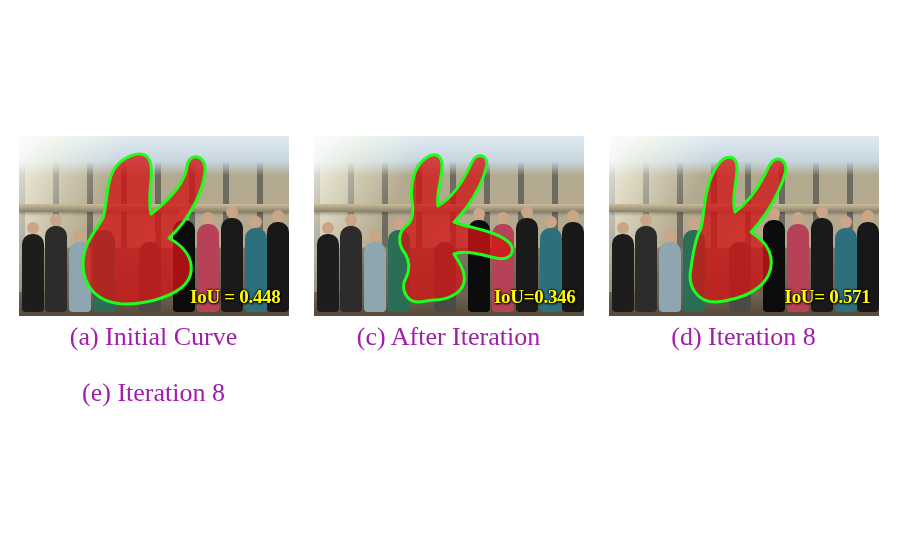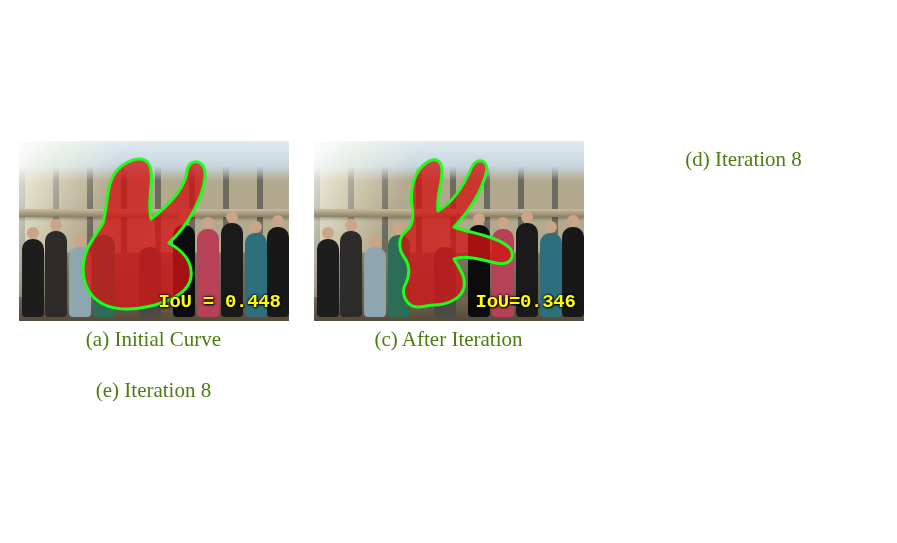--- a/index.html
+++ b/index.html
@@ -129,21 +129,21 @@
       stroke: #1cff1c;
       stroke-width: 3;
       stroke-linejoin: round;
     }
 
     
     .iou {
       position: absolute;
       right: 8px;
       bottom: 8px;
-      font-family: Liberation Mono, monospace;
+      font-family: Liberation Serif, serif;
       font-weight: 700;
       font-size: 19px;
       color: #ffff00;
       text-shadow:
         0 0 2px #000,
         0 0 3px #000,
         1px 1px 2px #000;
       letter-spacing: -0.3px;
     }
 
@@ -203,22 +203,22 @@
     
     .flow .bg1 { left: 6%;  top: 55%; width: 50px; height: 60px; background: radial-gradient(circle,#41e0e6 0%, rgba(65,224,230,0) 70%); }
     .flow .bg2 { left: 18%; top: 40%; width: 40px; height: 70px; background: radial-gradient(circle,#71e887 0%, rgba(113,232,135,0) 70%); }
     .flow .bg3 { left: 66%; top: 46%; width: 50px; height: 72px; background: radial-gradient(circle,#f29ad1 0%, rgba(242,154,209,0) 70%); }
     .flow .bg4 { left: 82%; top: 48%; width: 44px; height: 66px; background: radial-gradient(circle,#f6bcd2 0%, rgba(246,188,210,0) 70%); }
     .flow .bg5 { left: 30%; top: 58%; width: 34px; height: 50px; background: radial-gradient(circle,#9ae9c2 0%, rgba(154,233,194,0) 70%); }
 
     
     .caption {
       margin-top: 6px;
-      font-size: 21px;
-      color: #4d7c0f;
+      font-size: 26px;
+      color: #a21caf;
       text-align: center;
       white-space: nowrap;
     }
 
     
     .watermark {
       position: absolute;
       font-family: Arial, sans-serif;
       font-size: 11px;
       color: #bbbbbb;
@@ -313,20 +313,55 @@
               C 114 164 110 166 104 166
               Z"></path>
           </svg>
         </div>
         <div class="iou">IoU=0.346</div>
       </div>
       <div class="caption">(c) After Iteration</div>
     </div>
 
     <div class="cell">
+      <div class="panel street">
+        <div class="ground"></div>
+        <div class="crowd">
+          <div class="person p1"></div>
+            <div class="person p2"></div>
+            <div class="person p3"></div>
+          <div class="person p4"></div>
+            <div class="person p10"></div>
+            <div class="person p5"></div>
+          <div class="person p6"></div>
+            <div class="person p7"></div>
+            <div class="person p8"></div>
+          <div class="person p9"></div>
+        </div>
+        <div class="dancer">
+
+          <svg viewBox="0 0 270 180">
+            <path class="body" d="
+              M 106 166
+              C  88 166  78 150  82 132
+              C  84 118  86 104  92  92
+              C  96  76  94  52 108  30
+              C 116  18 128  18 128  32
+              C 128  48 122  60 126  76
+              C 140  66 152  48 160  30
+              C 166  18 180  22 176  38
+              C 170  58 156  82 142  96
+              C 154 104 164 114 162 130
+              C 160 148 142 158 128 162
+              C 120 164 114 166 106 166
+              Z"></path>
+          </svg>
+        </div>
+        <div class="iou">IoU= 0.571</div>
+      </div>
       <div class="caption">(d)  Iteration 8</div>
     </div>
 
     <div class="cell">
       <div class="caption">(e)  Iteration 8</div>
     </div>
 
     <div class="cell">
     </div>
 

